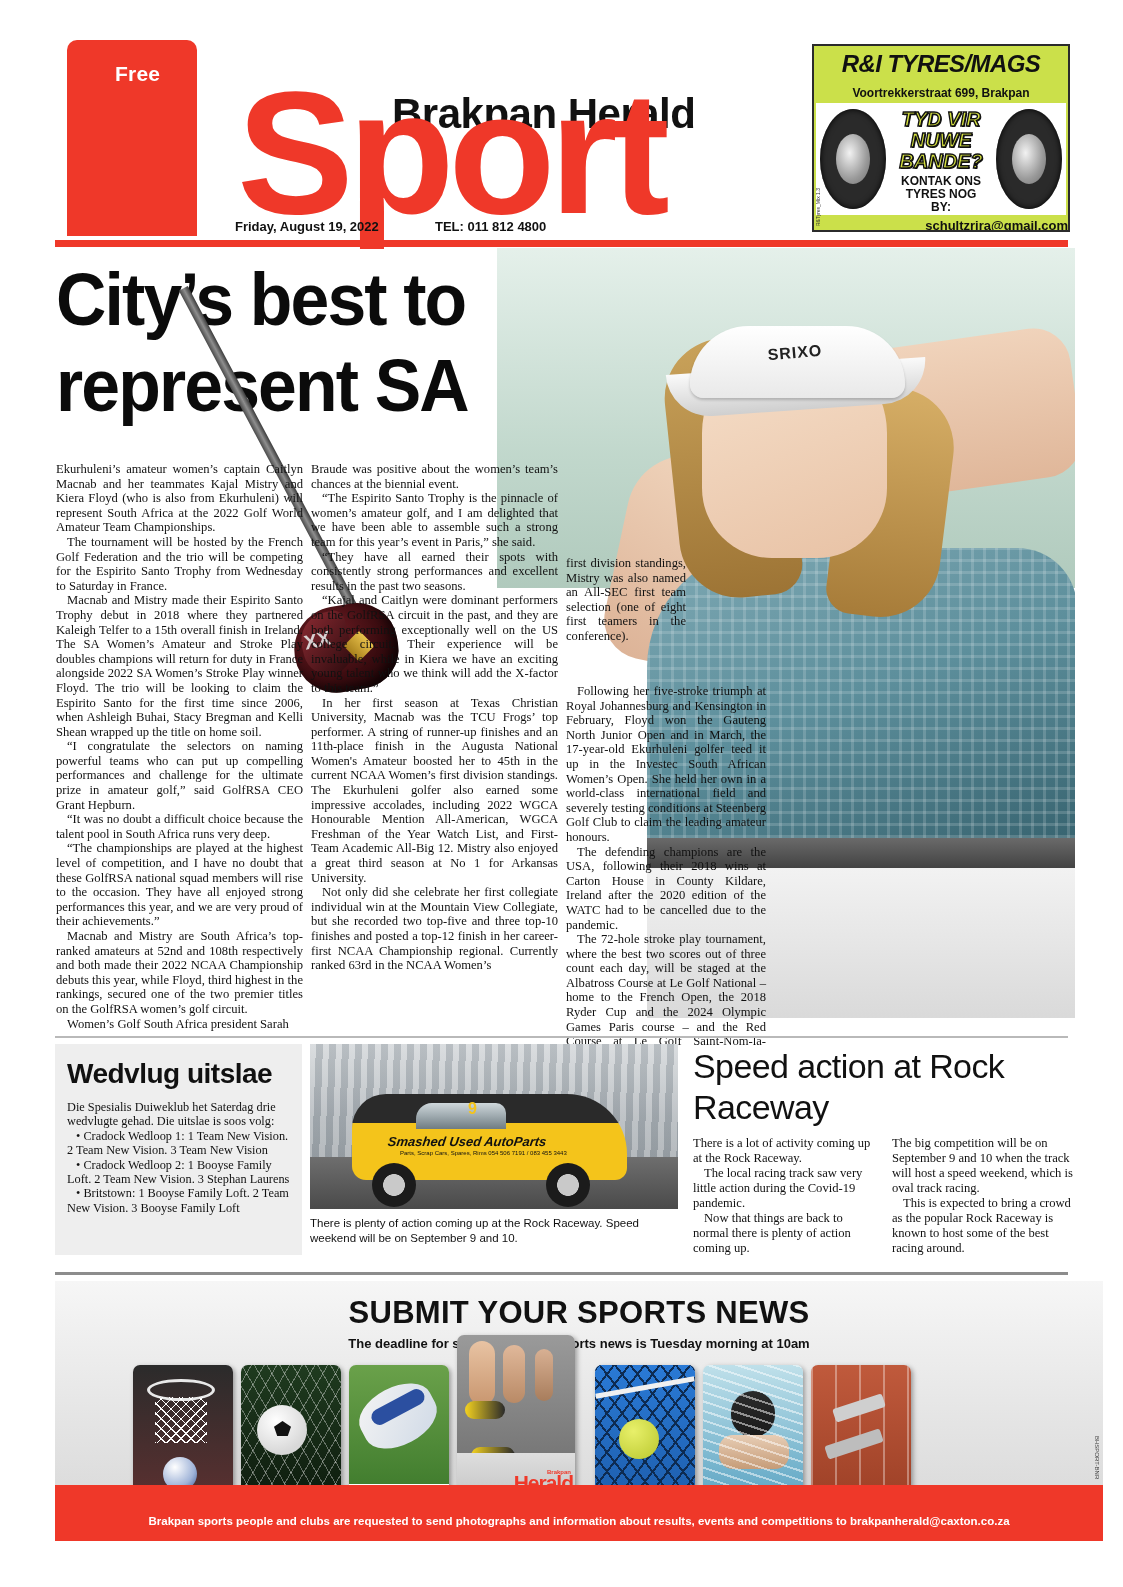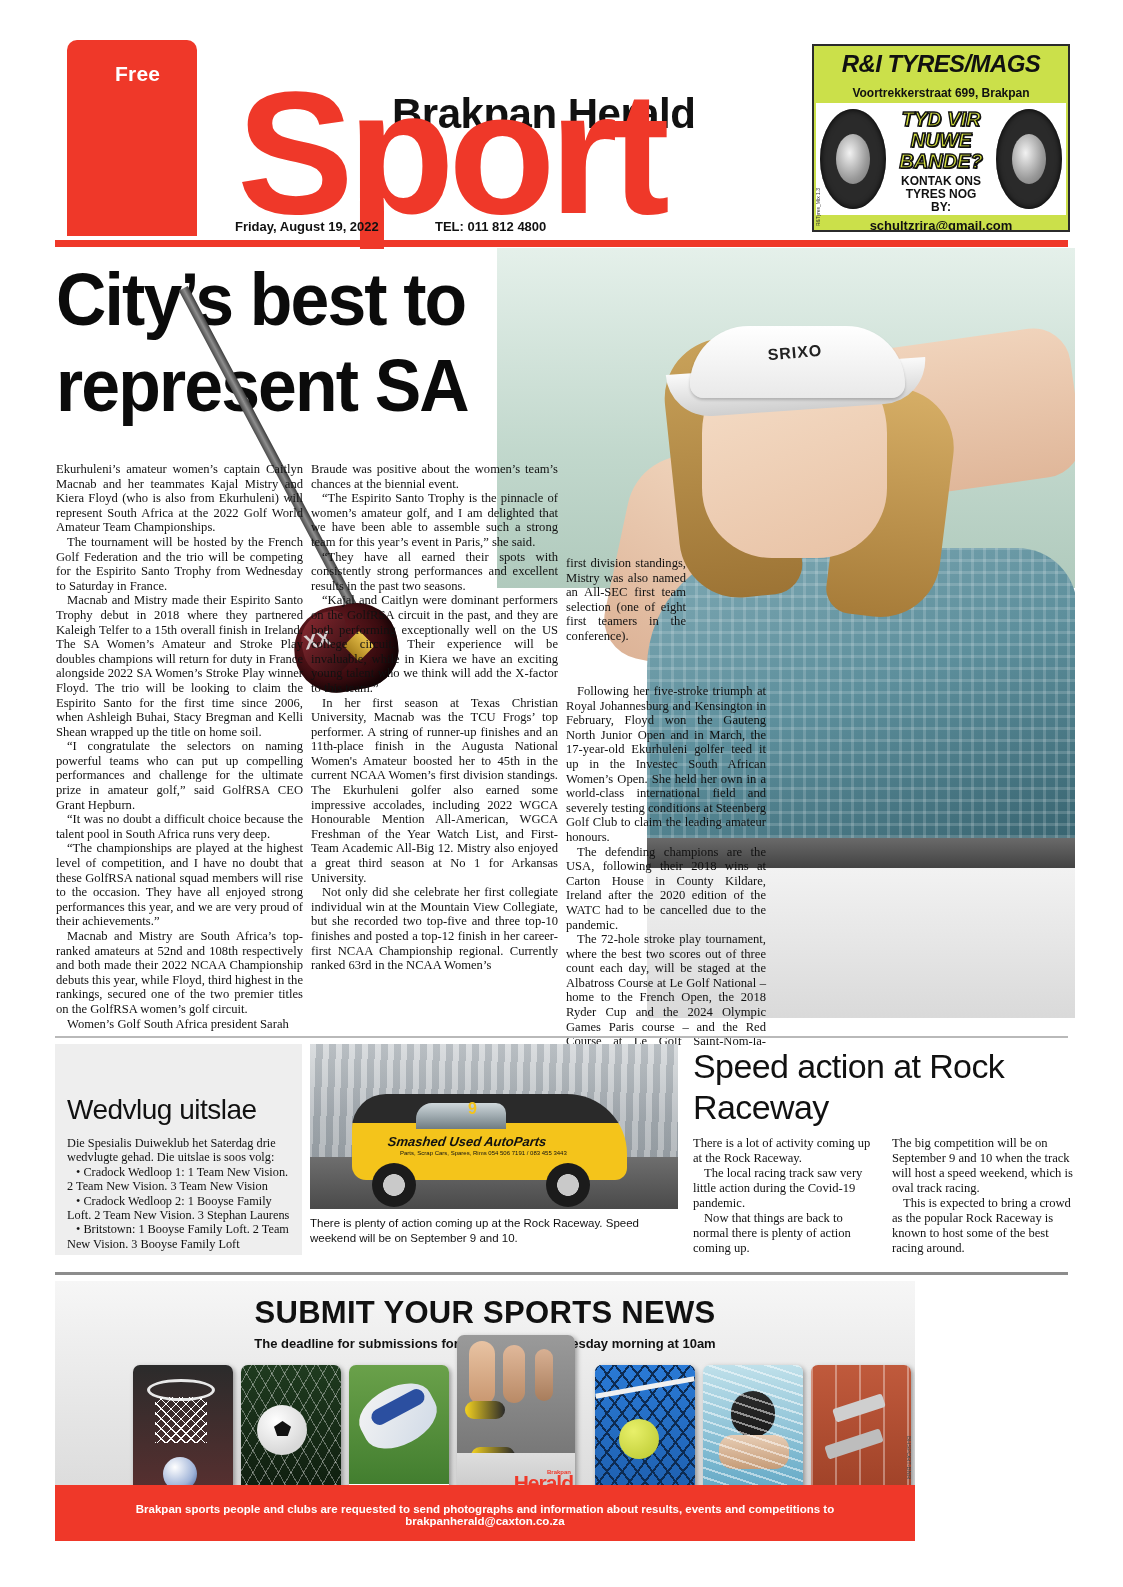--- a/index.html
+++ b/index.html
@@ -80,21 +80,21 @@
     font-size: 20px; line-height: 21px; color: #d6e23f;
     -webkit-text-stroke: 1.4px #111; text-shadow: 1px 1px 0 #111;
   }
   .ad-kontak {
     position: absolute; left: 50%; transform: translateX(-50%); top: 72px;
     width: 140px; text-align: center;
     font-family: "Liberation Sans", sans-serif; font-weight: bold;
     font-size: 12px; line-height: 13px; color: #111;
   }
   .ad-email {
-    text-align: center; font-family: "Liberation Sans", sans-serif;
+    text-align: right; font-family: "Liberation Sans", sans-serif;
     font-weight: bold; font-size: 13px; color: #111; margin-top: 3px;
   }
   .ad-phones {
     text-align: center; font-family: "Liberation Sans", sans-serif;
     font-weight: bold; font-size: 17px; color: #111; margin-top: 1px; letter-spacing:-0.3px;
   }
   .ad-vert {
     position: absolute; left: 1px; bottom: 4px;
     font-family: "Liberation Sans", sans-serif; font-size: 5px; color: #333;
     writing-mode: vertical-rl; transform: rotate(180deg);
@@ -237,24 +237,23 @@
 
   
   .div-rule { position:absolute; left:55px; top: 1036px; width: 1013px; height: 2px; background:#b9b9b9; }
 
   
   .wedvlug {
     position:absolute; left: 55px; top: 1044px; width: 247px; height: 211px;
     background: #eeeeee; padding: 14px 12px 10px 12px;
   }
   .wedvlug h2 {
-    font-family: "Liberation Sans", sans-serif; font-weight: normal;
+    font-family: "Liberation Sans", sans-serif; font-weight: bold;
     font-size: 28px; line-height: 32px; color: #111; margin-bottom: 10px;
     letter-spacing: -0.5px;
-    margin-top: 36px;
   }
   .wedvlug .body { font-family:"Liberation Serif", serif; font-size: 12.3px; line-height: 14.4px; color:#111; }
   .wedvlug .body p { margin: 0; }
   .wedvlug .body p.bullet { text-indent: 9px; }
 
   
   .racephoto {
     position: absolute; left: 310px; top: 1044px; width: 368px; height: 165px;
     overflow: hidden; background: linear-gradient(180deg,#cfd3d6 0%, #a9afb4 45%, #8d9398 100%);
   }
@@ -309,21 +308,21 @@
     font-size: 12.6px; line-height: 15px; color:#111; text-align:left;
   }
   .speed-c p { text-indent: 11px; margin:0; }
   .speed-c p.first { text-indent: 0; }
   .sc1 { left: 693px; top: 1136px; width: 180px; }
   .sc2 { left: 892px; top: 1136px; width: 182px; }
 
   
   .banner-rule { position:absolute; left:55px; top: 1272px; width: 1013px; height: 3px; background:#8c8c8c; }
   .banner {
-    position:absolute; left: 55px; top: 1281px; width: 860px; height: 260px;
+    position:absolute; left: 55px; top: 1281px; width: 1048px; height: 260px;
     background: linear-gradient(180deg,#f6f6f6 0%, #e4e4e4 55%, #d6d6d6 100%);
     overflow:hidden;
   }
   .bn-title {
     text-align:center; margin-top: 14px;
     font-family:"Liberation Sans", sans-serif; font-weight:bold; font-size: 31px;
     color:#111; letter-spacing: 0.3px;
   }
   .bn-sub {
     text-align:center; margin-top: 5px;

